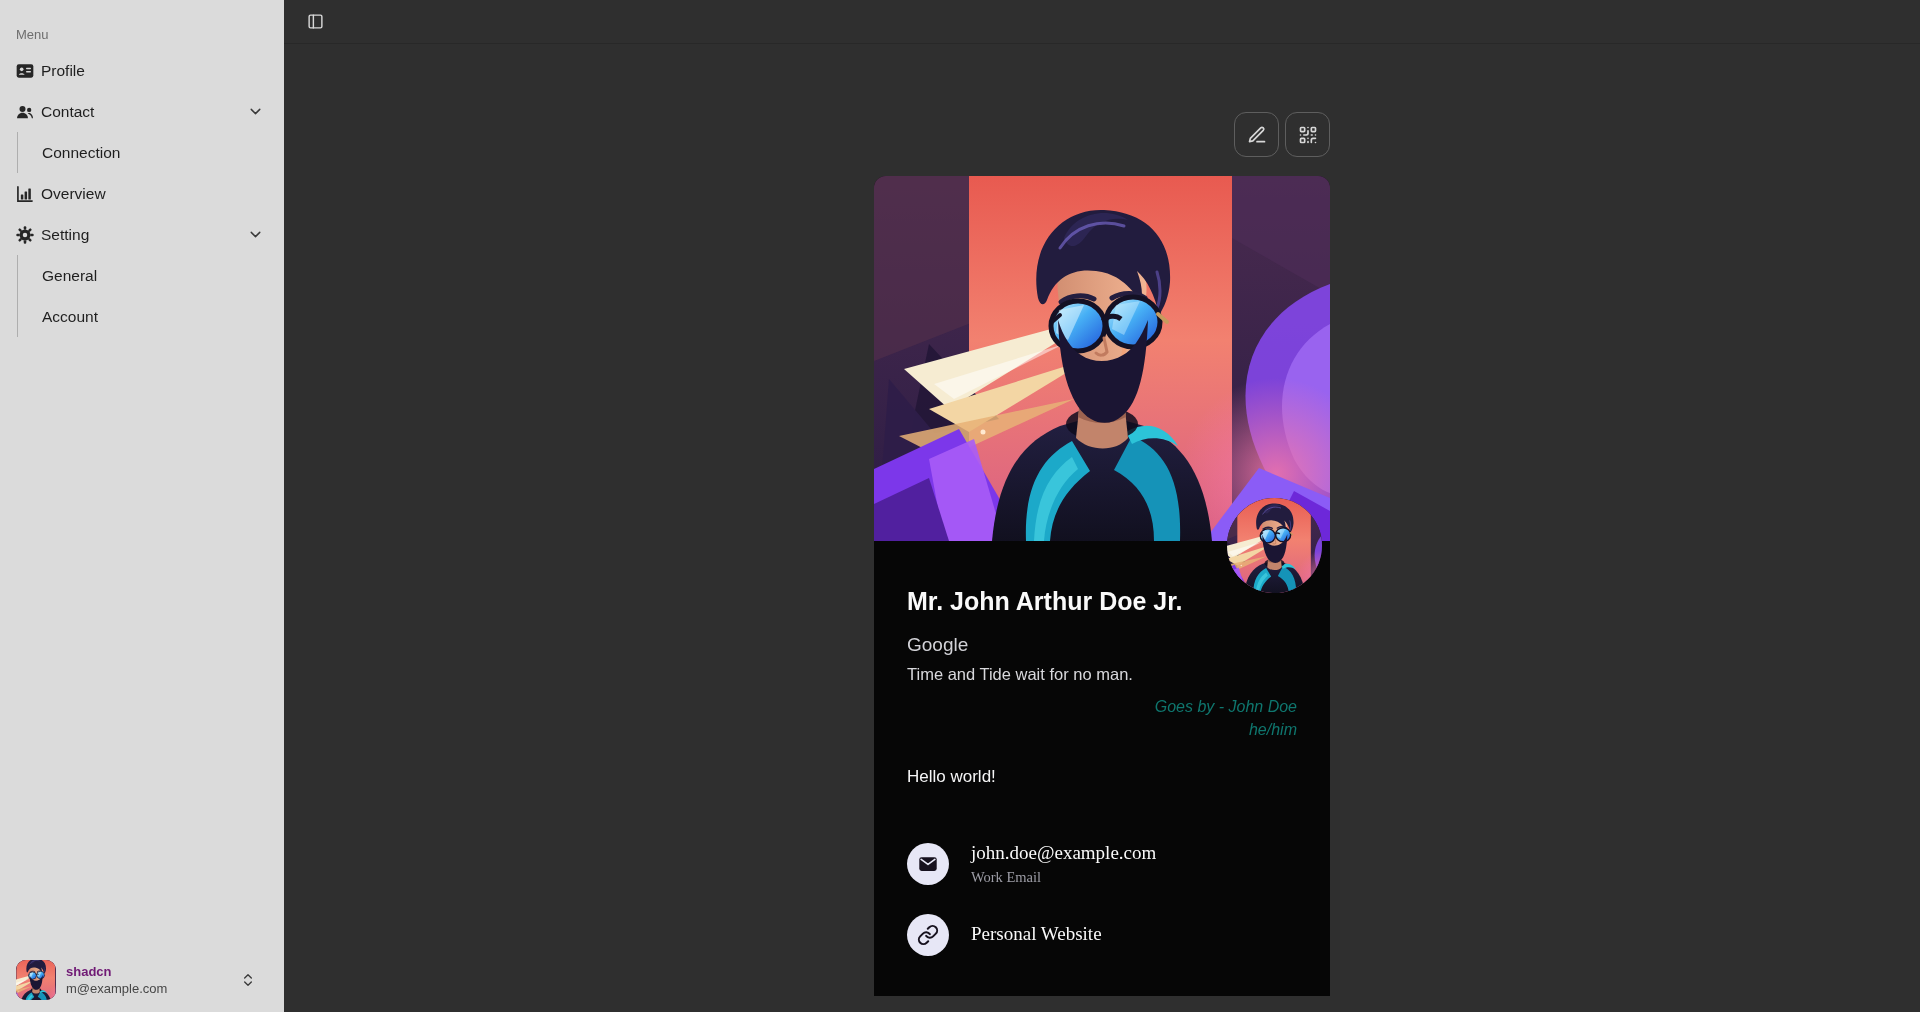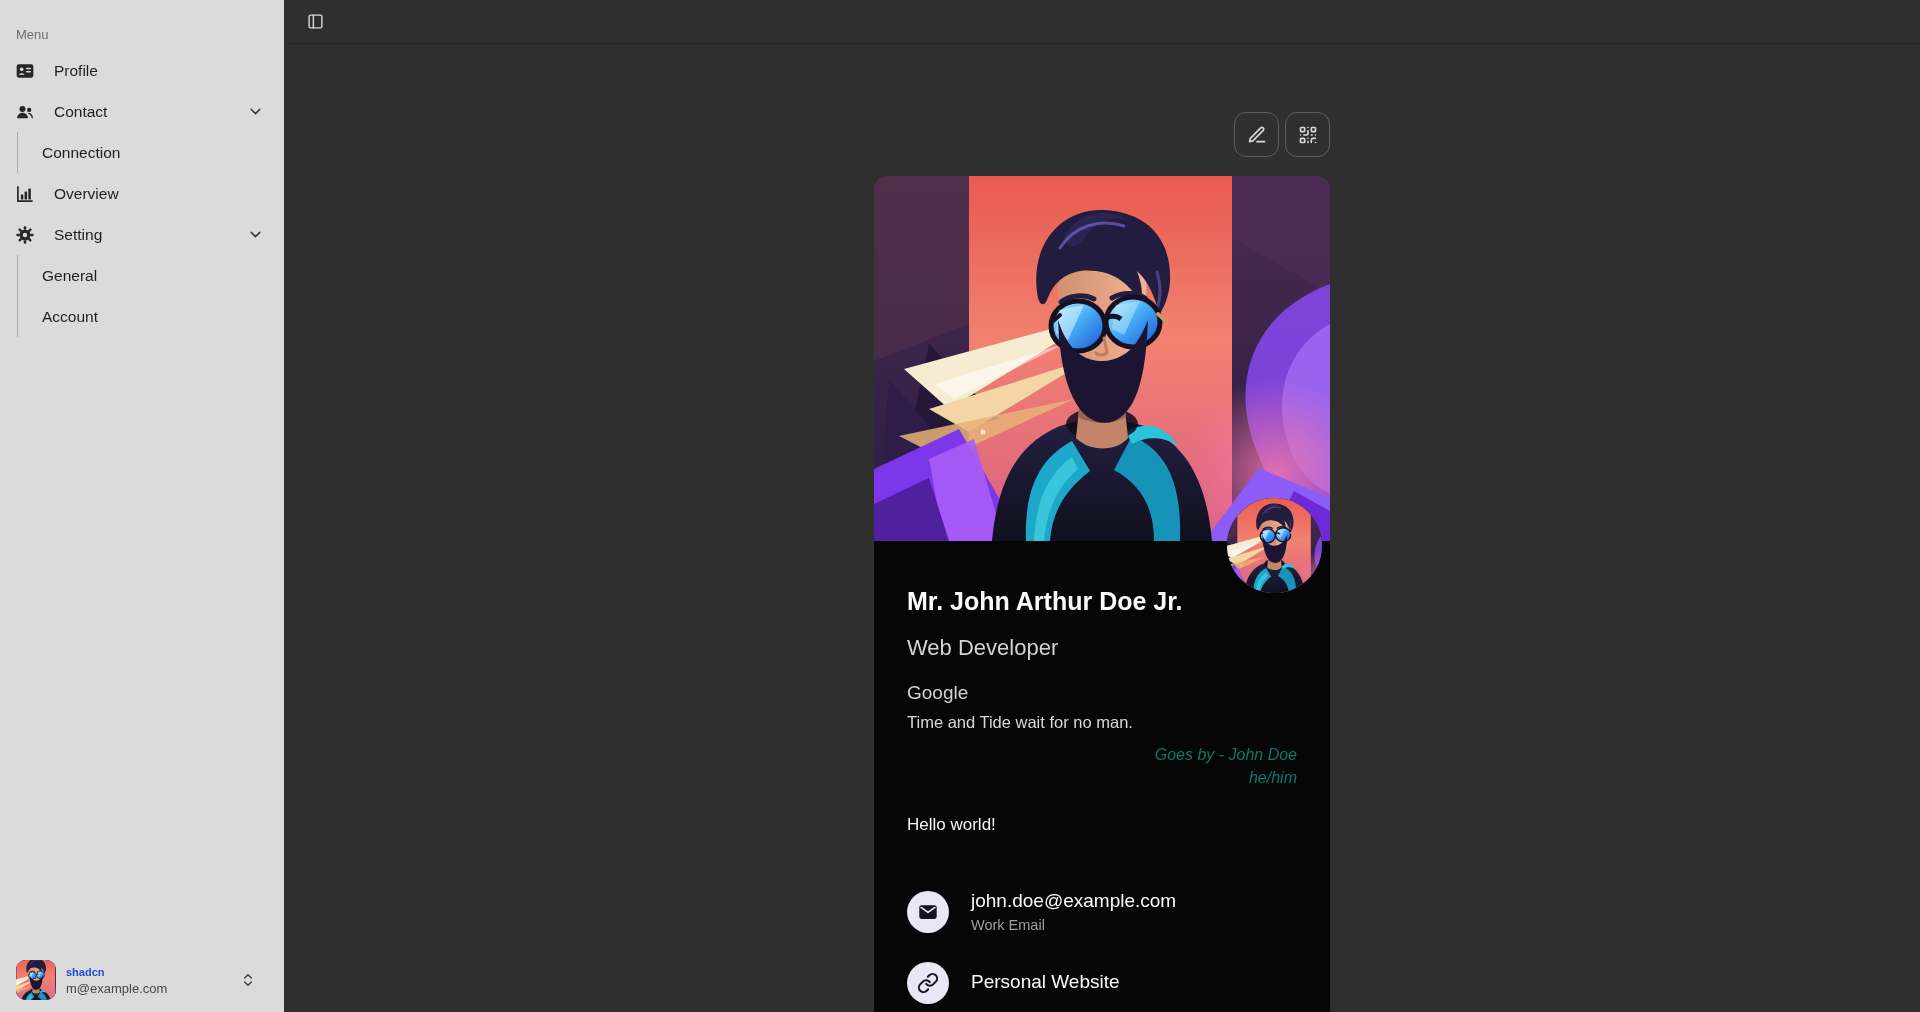--- a/index.html
+++ b/index.html
@@ -10,31 +10,31 @@
   
   .sidebar { width:284px; min-width:284px; height:100%; background:var(--sidebar-bg,#dbdbdb);
              position:relative; display:flex; flex-direction:column; }
   .brand { display:flex; align-items:center; gap:11px; padding:10px 14px; cursor:pointer; }
   .logo { width:38px; height:38px; border-radius:11px; background:#1b1b1b; display:flex;
           align-items:center; justify-content:center; color:#f5f5f5; flex:0 0 auto; }
   .brand-name { font-size:16px; font-weight:700; color:#141414; line-height:19px; }
   .brand-sub  { font-size:13.5px; color:#3a3a3a; line-height:17px; }
   .section-label { margin:27px 0 8px 16px; font-size:13px; color:#6e6e6e; }
   nav { flex:1 1 auto; }
-  .nav-item { height:41px; display:flex; align-items:center; gap:19px; padding:0 20px 0 15px;
+  .nav-item { height:41px; display:flex; align-items:center; gap:6px; padding:0 20px 0 15px;
               font-size:15.5px; color:#1f1f1f; border-radius:8px; cursor:pointer; }
   .nav-item .ic { width:20px; height:20px; display:flex; align-items:center; justify-content:center; color:#262626; flex:0 0 auto; }
   .nav-item .chev { margin-left:auto; color:#3a3a3a; display:flex; }
   .subgroup { margin-left:17px; border-left:1.5px solid #aeaeae; }
   .sub-item { height:41px; display:flex; align-items:center; padding-left:24px;
               font-size:15.5px; color:#1f1f1f; cursor:pointer; }
   .side-footer { position:absolute; left:0; right:0; bottom:0; padding:8px 12px; }
   .footer-row { display:flex; align-items:center; gap:10px; border-radius:10px; padding:4px; cursor:pointer; }
   .avatar-sq { width:40px; height:40px; border-radius:10px; overflow:hidden; flex:0 0 auto; background:#2b1c44; }
-  .footer-name { font-size:11px; font-weight:700; color:#1d4ed8; line-height:18px; }
+  .footer-name { font-size:13px; font-weight:700; color:#701a75; line-height:18px; }
   .footer-mail { font-size:13px; color:#474747; line-height:16px; }
   .footer-chev { margin-left:auto; margin-right:12px; color:#3a3a3a; display:flex; }
 
   
   main { flex:1 1 auto; height:100%; display:flex; flex-direction:column; background:var(--main-bg,#2f2f2f); }
   .topbar { height:44px; display:flex; align-items:center; padding-left:16px;
             border-bottom:1px solid rgba(0,0,0,.14); flex:0 0 auto; }
   .icon-btn-plain { width:30px; height:30px; border:none; background:transparent; color:#d9d9d9;
                     display:flex; align-items:center; justify-content:center; border-radius:6px; cursor:pointer; }
   .stage { flex:1 1 auto; overflow:hidden; }
@@ -50,21 +50,21 @@
                    overflow:hidden; background:#2b1c44; }
   .avatar-circle svg { display:block; width:100%; height:100%; }
   .card-body { padding:45px 33px 40px; }
   .p-name { font-size:25px; font-weight:700; color:#fafafa; line-height:30px; }
   .p-titles { margin-top:16px; font-size:22px; color:#d2d2d7; line-height:32px; font-weight:400; }
   .p-company { margin-top:16px; font-size:19px; color:#d2d2d7; line-height:26px; }
   .p-motto { margin-top:4px; font-size:16.5px; color:#d8d8dc; line-height:24px; }
   .p-aside { margin-top:9px; text-align:right; font-style:italic; color:#0f766e; font-size:16px; line-height:23px; }
   .p-greeting { margin-top:24px; font-size:17px; font-weight:400; color:#f5f5f6; line-height:24px; }
   .contacts { margin-top:52px; display:flex; flex-direction:column; gap:28px; }
-  .contact-row { display:flex; align-items:center; gap:22px; cursor:pointer; }
+  .contact-row { display:flex; align-items:center; gap:22px; cursor:pointer;font-family:Liberation Serif, serif; }
   .contact-ic { width:42px; height:42px; border-radius:50%; background:var(--contact-circle,#e7e7f6);
                 display:flex; align-items:center; justify-content:center; flex:0 0 auto; }
   .contact-val { font-size:19px; color:#fafafa; line-height:23px; }
   .contact-lab { margin-top:4px; font-size:14.5px; color:#9d9da6; line-height:18px; }
   svg { flex:0 0 auto; }
 </style>
 </head>
 <body>
 
 <svg width="0" height="0" style="position:absolute" aria-hidden="true">
@@ -309,21 +309,20 @@
           </div>
           <div class="avatar-circle">
             <svg viewBox="58 4 340 361" preserveAspectRatio="xMidYMid slice">
                 <use href="#scene"></use>
               </svg>
           </div>
 
           <div class="card-body">
             <div class="p-name">Mr. John Arthur Doe Jr.</div>
             <div class="p-titles">
-              <div>Web Developer</div>
             </div>
             <div class="p-company">Google</div>
             <div class="p-motto">Time and Tide wait for no man.</div>
             <div class="p-aside">
               <div>Goes by - John Doe</div>
               <div>he/him</div>
             </div>
             <div class="p-greeting">Hello world!</div>
 
             <div class="contacts">

